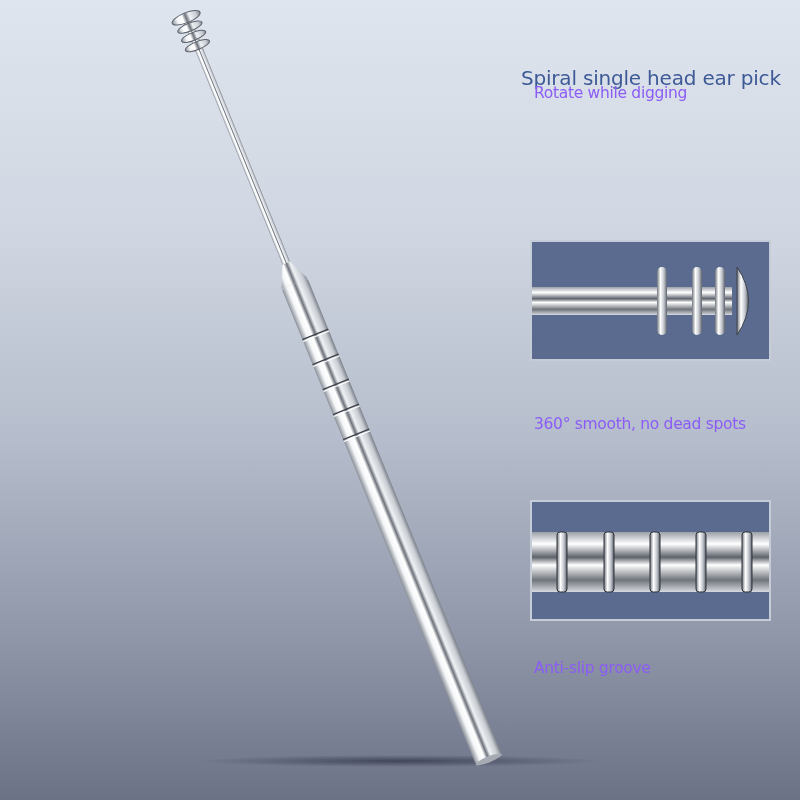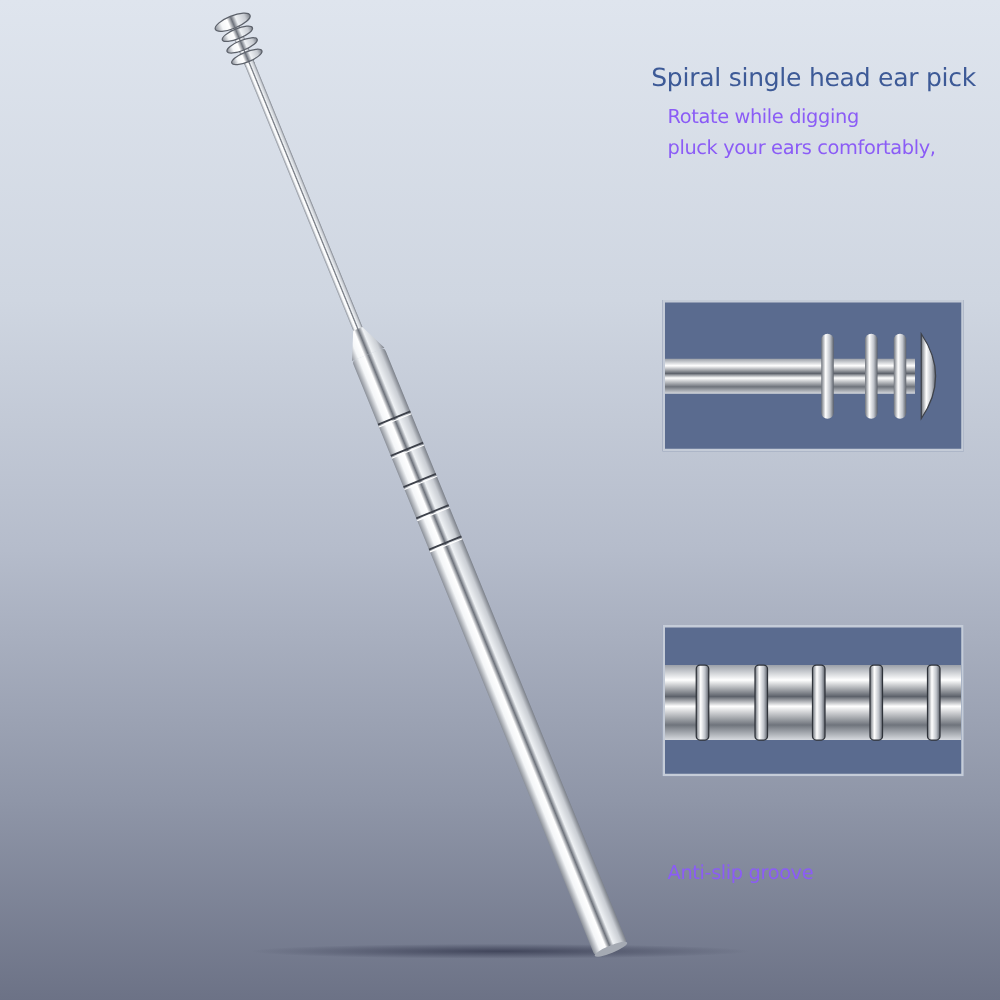--- a/index.html
+++ b/index.html
@@ -3,21 +3,21 @@
   <meta charset="utf-8">
   <style>
     html, body { margin: 0; padding: 0; }
     body {
       width: 800px; height: 800px; overflow: hidden; position: relative;
       background: linear-gradient(180deg, #dfe5ee 0%, #cfd6e1 30%, #b5bccb 55%, #8f96a8 80%, #6c7286 100%);
       font-family: "Liberation Sans", sans-serif;
     }
     .stick-svg { position: absolute; left: 0; top: 0; width: 800px; height: 800px; }
     .title {
-      position: absolute; left: 521px; top: 50px;
+      position: absolute; left: 521px; top: 66px;
       font-size: 20px; color: #3d5a97; letter-spacing: -0.2px;
       font-family: "DejaVu Sans", sans-serif; font-weight: 500;
     }
     .block {
       position: absolute; left: 534px;
       font-family: "DejaVu Sans", sans-serif;
       font-size: 15.5px; color: #8b5cf6; line-height: 25px; letter-spacing: -0.3px;
     }
     .block div { white-space: nowrap; }
     .inset {
@@ -78,21 +78,20 @@
       <line x1="-14" y1="455" x2="14" y2="455"></line>
     </g>
     <ellipse cx="0" cy="804" rx="14" ry="3" fill="#a5aab3"></ellipse>
   </g>
 </svg>
 
 <div class="title">Spiral single head ear pick</div>
 
 <div class="block" style="top:81px">
   <div>Rotate while digging</div>
-  <div>pluck your ears comfortably,</div>
 </div>
 
 <div class="inset" style="top:240px">
   <svg viewBox="0 0 237 117" xmlns="http://www.w3.org/2000/svg">
     <defs>
       <linearGradient id="hmetal" x1="0" y1="0" x2="0" y2="1">
         <stop offset="0" stop-color="#9ba0a8"></stop>
         <stop offset="0.2" stop-color="#ffffff"></stop>
         <stop offset="0.42" stop-color="#5d626b"></stop>
         <stop offset="0.55" stop-color="#ffffff"></stop>
@@ -108,30 +107,31 @@
     </defs>
     <rect x="0" y="45" width="200" height="28" fill="url(#hmetal)"></rect>
     <rect x="125" y="25" width="10" height="68" rx="5" fill="url(#vmetal)"></rect>
     <rect x="160" y="25" width="10" height="68" rx="5" fill="url(#vmetal)"></rect>
     <rect x="183" y="25" width="10" height="68" rx="5" fill="url(#vmetal)"></rect>
     <path d="M205,25 Q228,59 205,93 Z" fill="url(#vmetal)" stroke="#3e424a" stroke-width="1"></path>
   </svg>
 </div>
 
 <div class="block" style="top:412px">
+  <div>360° smooth, no dead spots</div>
 </div>
 
 <div class="inset" style="top:500px">
   <svg viewBox="0 0 237 117" xmlns="http://www.w3.org/2000/svg">
     <rect x="0" y="30" width="237" height="60" fill="url(#hmetal)"></rect>
     <g fill="url(#vmetal)" stroke="#2f333a" stroke-width="1">
       <rect x="25" y="30" width="10" height="60" rx="3"></rect>
       <rect x="72" y="30" width="10" height="60" rx="3"></rect>
       <rect x="118" y="30" width="10" height="60" rx="3"></rect>
       <rect x="164" y="30" width="10" height="60" rx="3"></rect>
       <rect x="210" y="30" width="10" height="60" rx="3"></rect>
     </g>
   </svg>
 </div>
 
-<div class="block" style="top:686px">
+<div class="block" style="top:656px">
   <div>Anti-slip groove</div>
 </div>
 
 </body></html>

